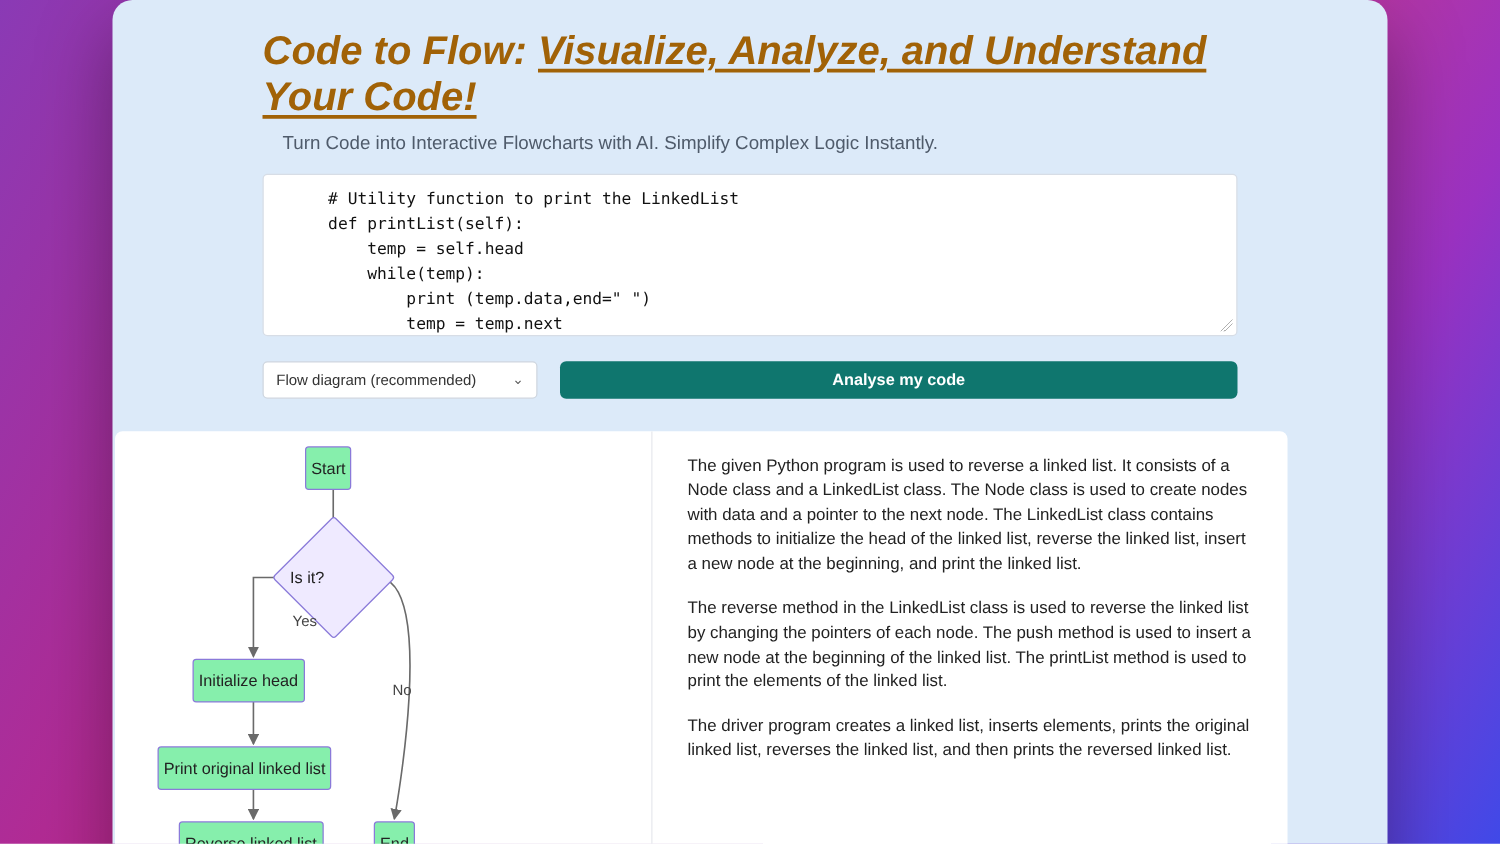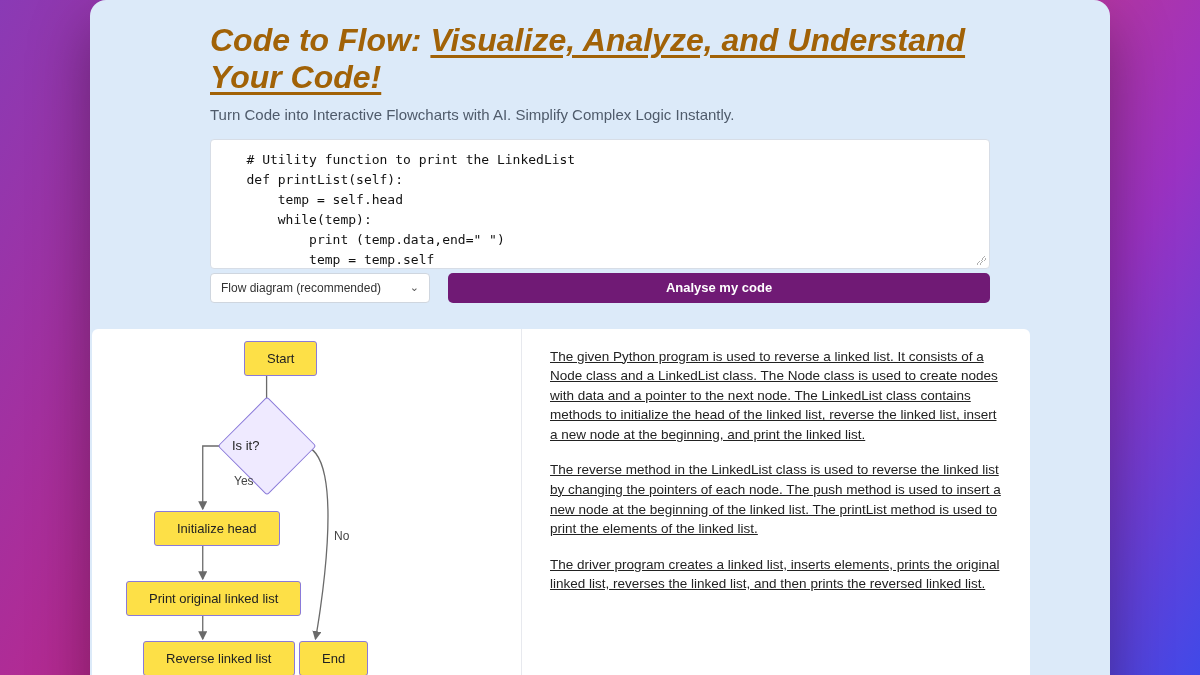--- a/index.html
+++ b/index.html
@@ -25,48 +25,49 @@
     line-height: 1.15;
     color: #a16207;
     font-style: italic;
   }
   .heading .plain { text-decoration: none; }
   .heading .underlined { text-decoration: underline; text-decoration-thickness: 3px; text-underline-offset: 4px; }
   .subhead {
     margin-top: 10px;
     font-size: 15px;
     color: #4f5b6b;
+    margin-left: 16px;
   }
   .code-box {
     margin-top: 16px;
     background: #fff;
     border: 1px solid #d7dde6;
     border-radius: 4px;
-    padding: 10px 12px;
+    padding: 10px 28px;
     font-family: ui-monospace, Menlo, Consolas, monospace;
     font-size: 13px;
     color: #111;
     line-height: 1.55;
     height: 130px;
     position: relative;
     overflow: hidden;
   }
   .code-box::after {
     content: '';
     position: absolute;
     right: 3px; bottom: 3px;
     width: 10px; height: 10px;
     background:
       linear-gradient(135deg, transparent 0 50%, #b0b0b0 50% 55%, transparent 55% 65%, #b0b0b0 65% 70%, transparent 70%);
   }
   .code-line { white-space: pre; }
   .controls-row {
     display: flex;
     gap: 18px;
-    margin-top: 4px;
+    margin-top: 20px;
   }
   .select {
     flex: 0 0 220px;
     height: 30px;
     background: #fff;
     border: 1px solid #cfd6df;
     border-radius: 4px;
     font-size: 12px;
     color: #333;
     display: flex;
@@ -75,21 +76,21 @@
     padding: 0 10px;
     cursor: pointer;
   }
   .select .chev {
     font-size: 11px;
     color: #555;
   }
   .analyze-btn {
     flex: 1;
     height: 30px;
-    background: #701a75;
+    background: #0f766e;
     color: #fff;
     border: none;
     border-radius: 5px;
     font-size: 13px;
     font-weight: 600;
     cursor: pointer;
   }
   .results {
     display: flex;
     gap: 0;
@@ -107,33 +108,33 @@
     position: relative;
     border-right: 1px solid #e7e9ee;
   }
   .explain-panel {
     flex: 1;
     padding: 18px 28px 18px 28px;
     font-size: 13.5px;
     color: #222;
     line-height: 1.45;
   }
-  .explain-panel p { margin-bottom: 16px; text-decoration: underline; }
+  .explain-panel p { margin-bottom: 16px; }
 
   
   .fc {
     position: absolute;
     text-align: center;
     font-size: 13px;
     color: #222;
   }
   .rect {
     border: 1px solid #8a7ad9;
-    background: #fde047;
-    padding: 9px 22px;
+    background: #86efac;
+    padding: 9px 4px;
     border-radius: 3px;
   }
   .diamond {
     width: 70px; height: 70px;
     display: flex; align-items: center; 
   }
   .diamond::before {
     content: '';
     position: absolute;
     inset: 0;
@@ -165,21 +166,21 @@
     <span class="plain">Code to Flow: </span><span class="underlined">Visualize, Analyze, and Understand Your Code!</span>
   </h1>
   <div class="subhead">Turn Code into Interactive Flowcharts with AI. Simplify Complex Logic Instantly.</div>
 
   <div class="code-box">
     <div class="code-line">   # Utility function to print the LinkedList</div>
     <div class="code-line">   def printList(self):</div>
     <div class="code-line">       temp = self.head</div>
     <div class="code-line">       while(temp):</div>
     <div class="code-line">           print (temp.data,end=" ")</div>
-    <div class="code-line">           temp = temp.self</div>
+    <div class="code-line">           temp = temp.next</div>
   </div>
 
   <div class="controls-row">
     <div class="select">
       <span>Flow diagram (recommended)</span>
       <span class="chev">⌄</span>
     </div>
     <button class="analyze-btn">Analyse my code</button>
   </div>
 
@@ -208,21 +209,21 @@
 
       <div class="fc rect" style="left:152px; top:12px;">
         <span>Start</span>
       </div>
 
       <div class="fc diamond" style="left:140px; top:82px;">
         <span>Is it?</span>
       </div>
 
       <div class="edge-label" style="left:98px; top:145px;margin-left:44px;">Yes</div>
-      <div class="edge-label" style="left:222px; top:200px;margin-left:20px;">No</div>
+      <div class="edge-label" style="left:222px; top:200px;">No</div>
 
       <div class="fc rect" style="left:34px; top:252px;">
         <span>Print original linked list</span>
       </div>
 
       <div class="fc rect" style="left:62px; top:182px;">
         <span>Initialize head</span>
       </div>
 
       <div class="fc rect" style="left:51px; top:312px;">

